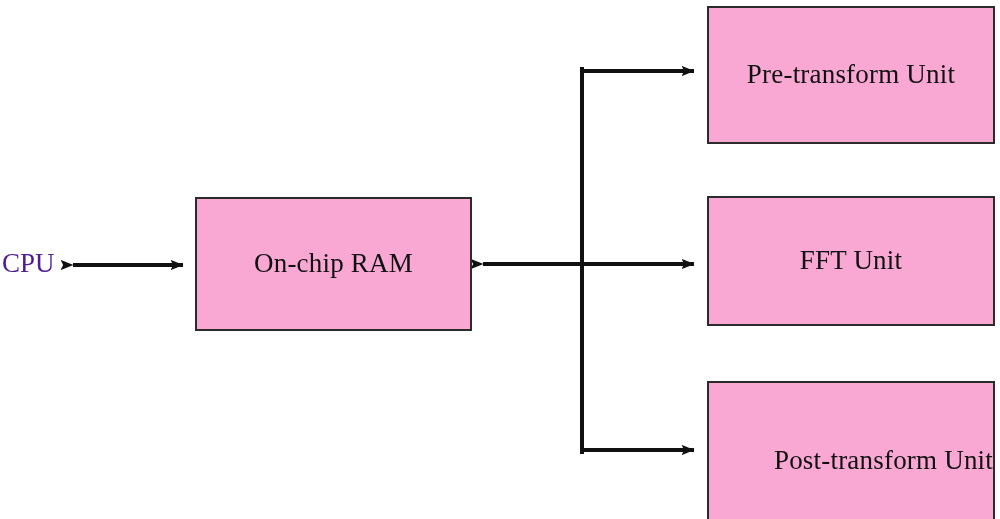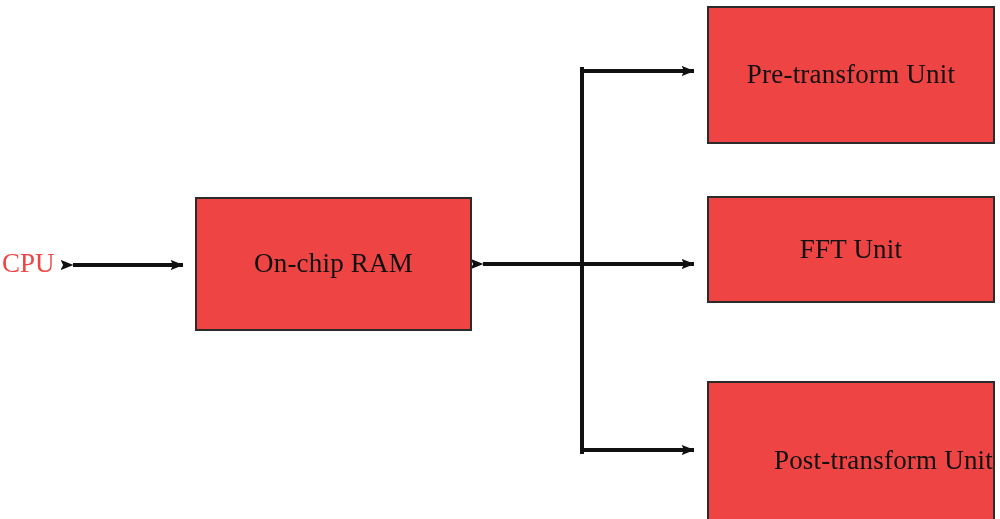--- a/index.html
+++ b/index.html
@@ -21,46 +21,46 @@
   #diagram-svg {
     position: absolute;
     left: 0;
     top: 0;
     width: 1000px;
     height: 519px;
   }
   .node-box {
     position: absolute;
     box-sizing: border-box;
-    background: #ef4444;
+    background: #f9a8d4;
     border: 2px solid #2b2b2b;
     display: flex;
     align-items: center;
     justify-content: center;
   }
   .node-label {
     font-family: "Liberation Serif", "DejaVu Serif", serif;
     font-size: 27px;
     color: #111111;
     line-height: 1.1;
     white-space: nowrap;
     letter-spacing: 0.2px;
   }
   .free-label {
     position: absolute;
     font-family: "Liberation Serif", "DejaVu Serif", serif;
     font-size: 27px;
-    color: #ef4444;
+    color: #4c1d95;
     white-space: nowrap;
     line-height: 1.1;
   }
   
   #box-ram     { left: 195px; top: 197px; width: 277px; height: 134px; }
   #box-pre     { left: 707px; top: 6px;   width: 288px; height: 138px; }
-  #box-fft     { left: 707px; top: 196px; width: 288px; height: 107px; }
+  #box-fft     { left: 707px; top: 196px; width: 288px; height: 130px; }
   #box-post    { left: 707px; top: 381px; width: 288px; height: 160px; justify-content: flex-end; }
   #label-cpu   { left: 2px;   top: 249px; }
 </style>
 </head>
 <body>
 
 <div id="diagram-canvas">
 
   <svg id="diagram-svg" viewBox="0 0 1000 519">
     <defs>

